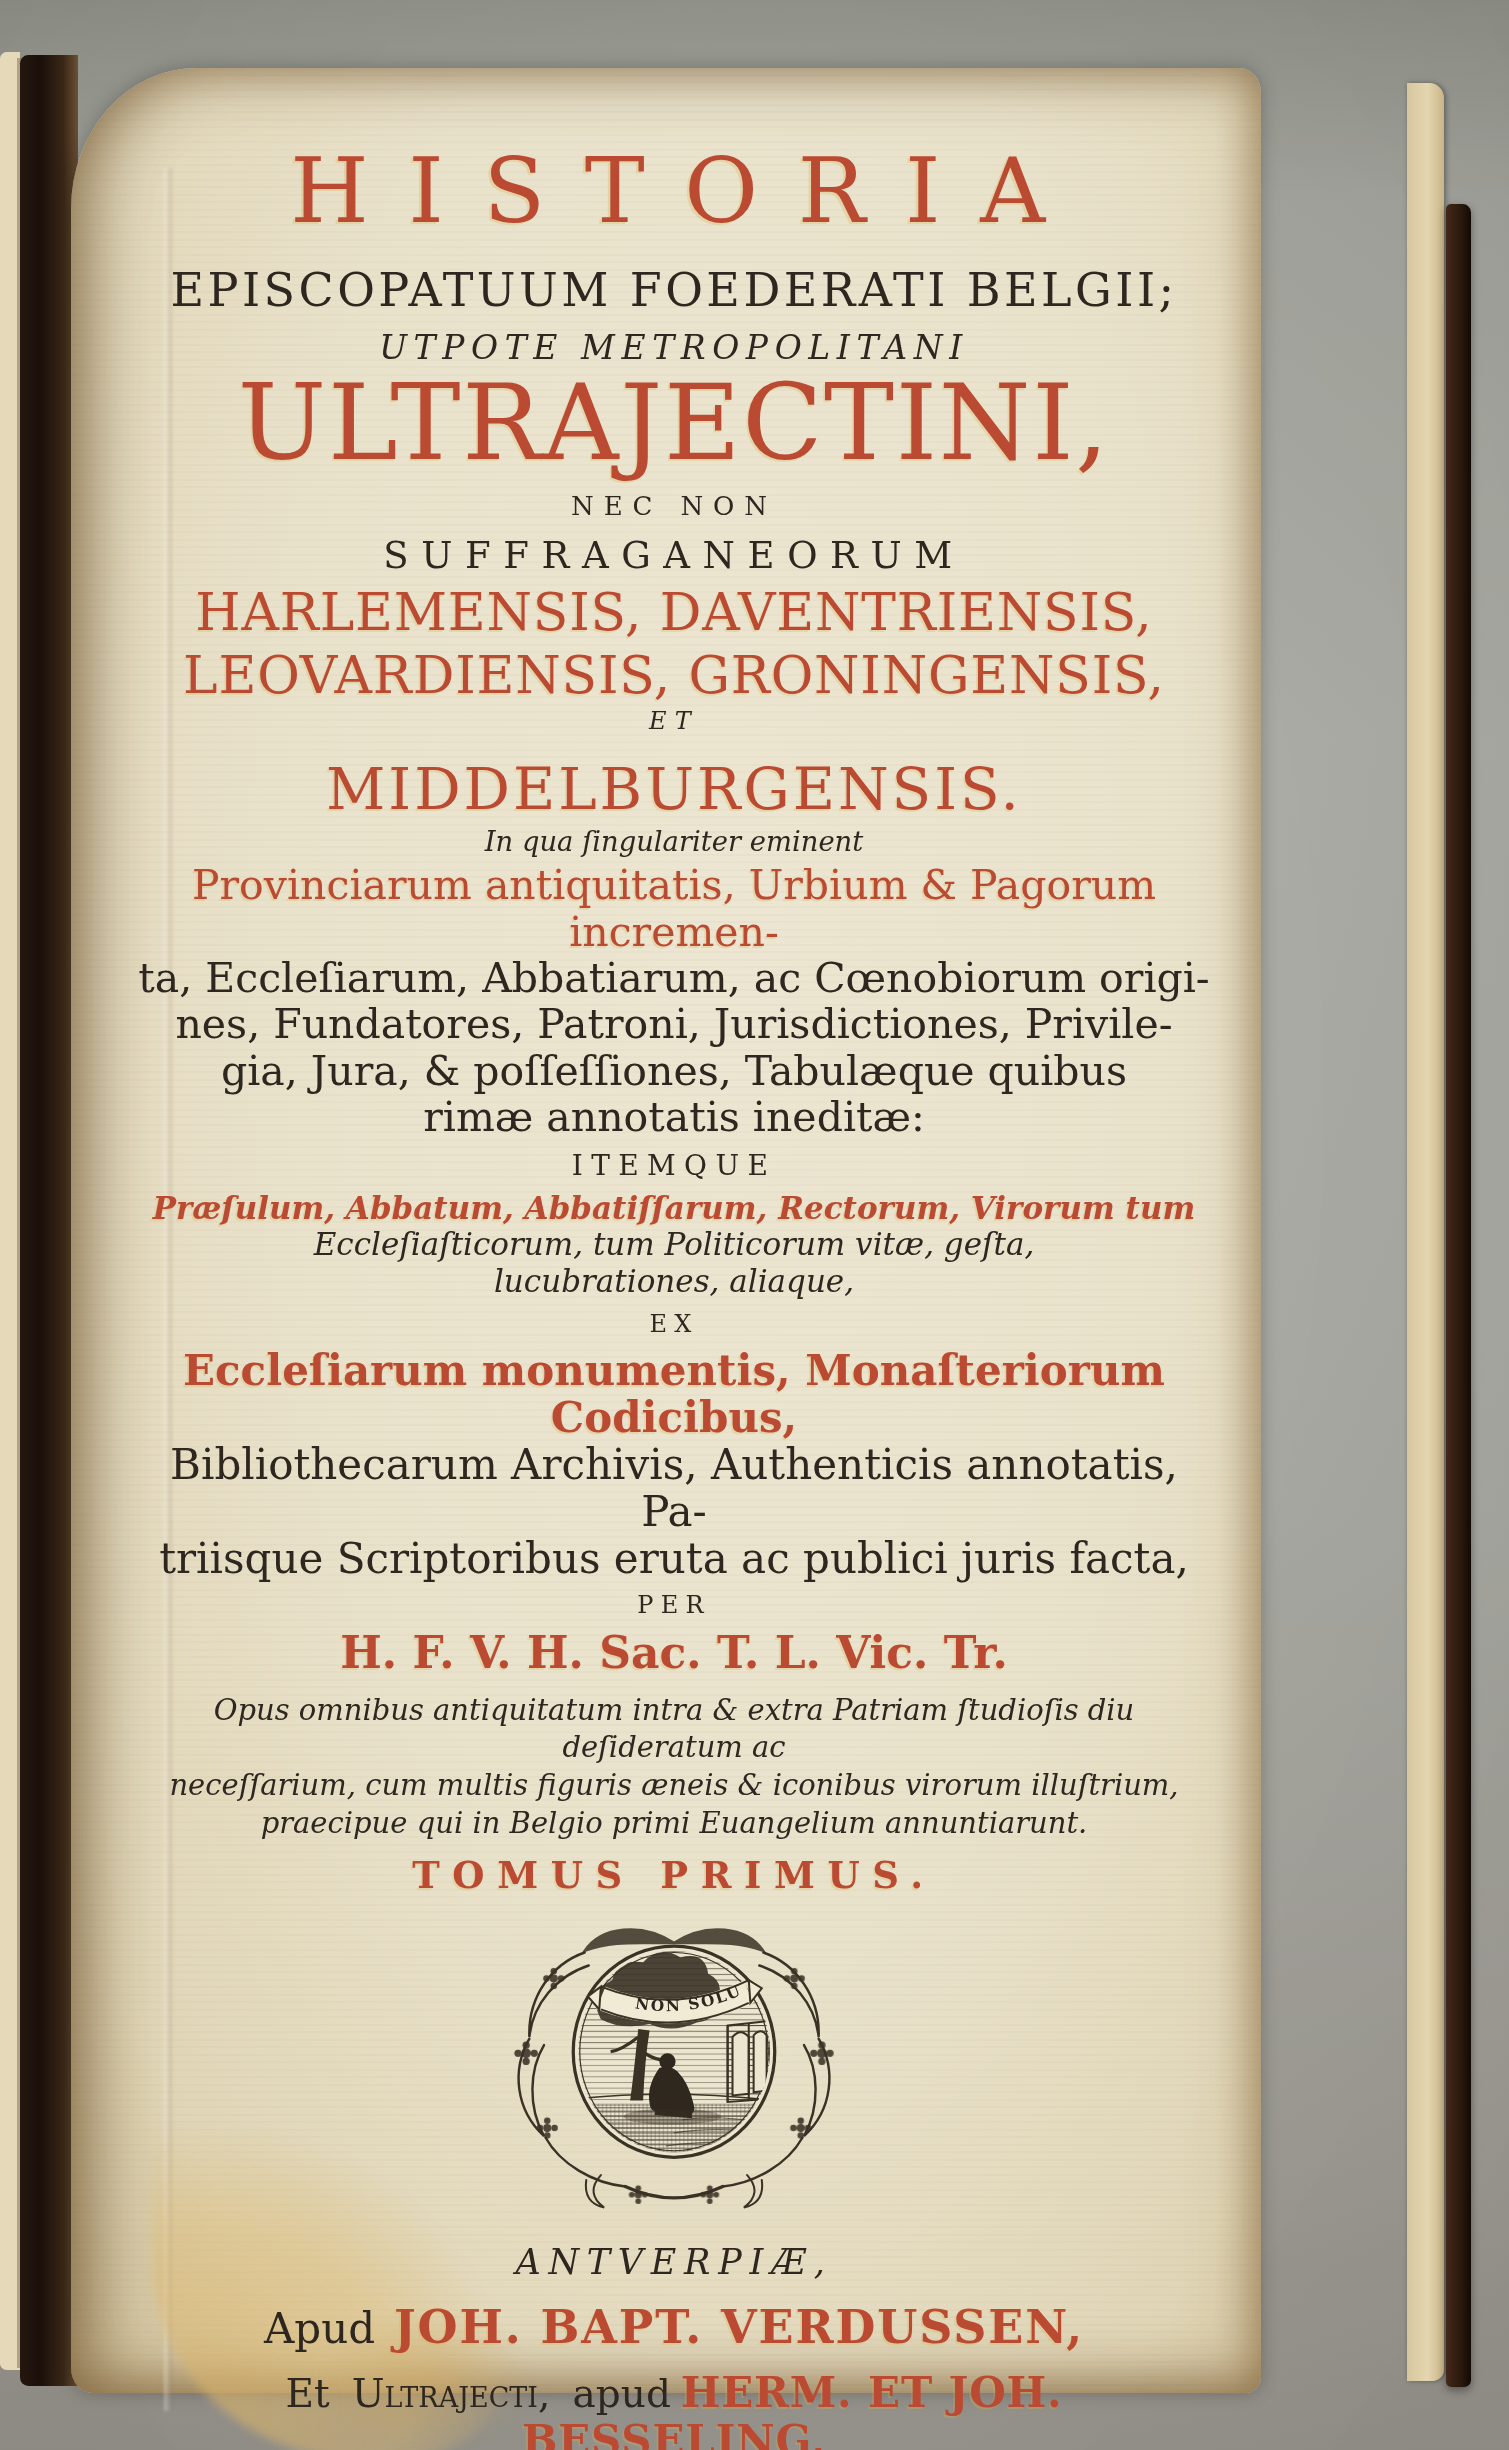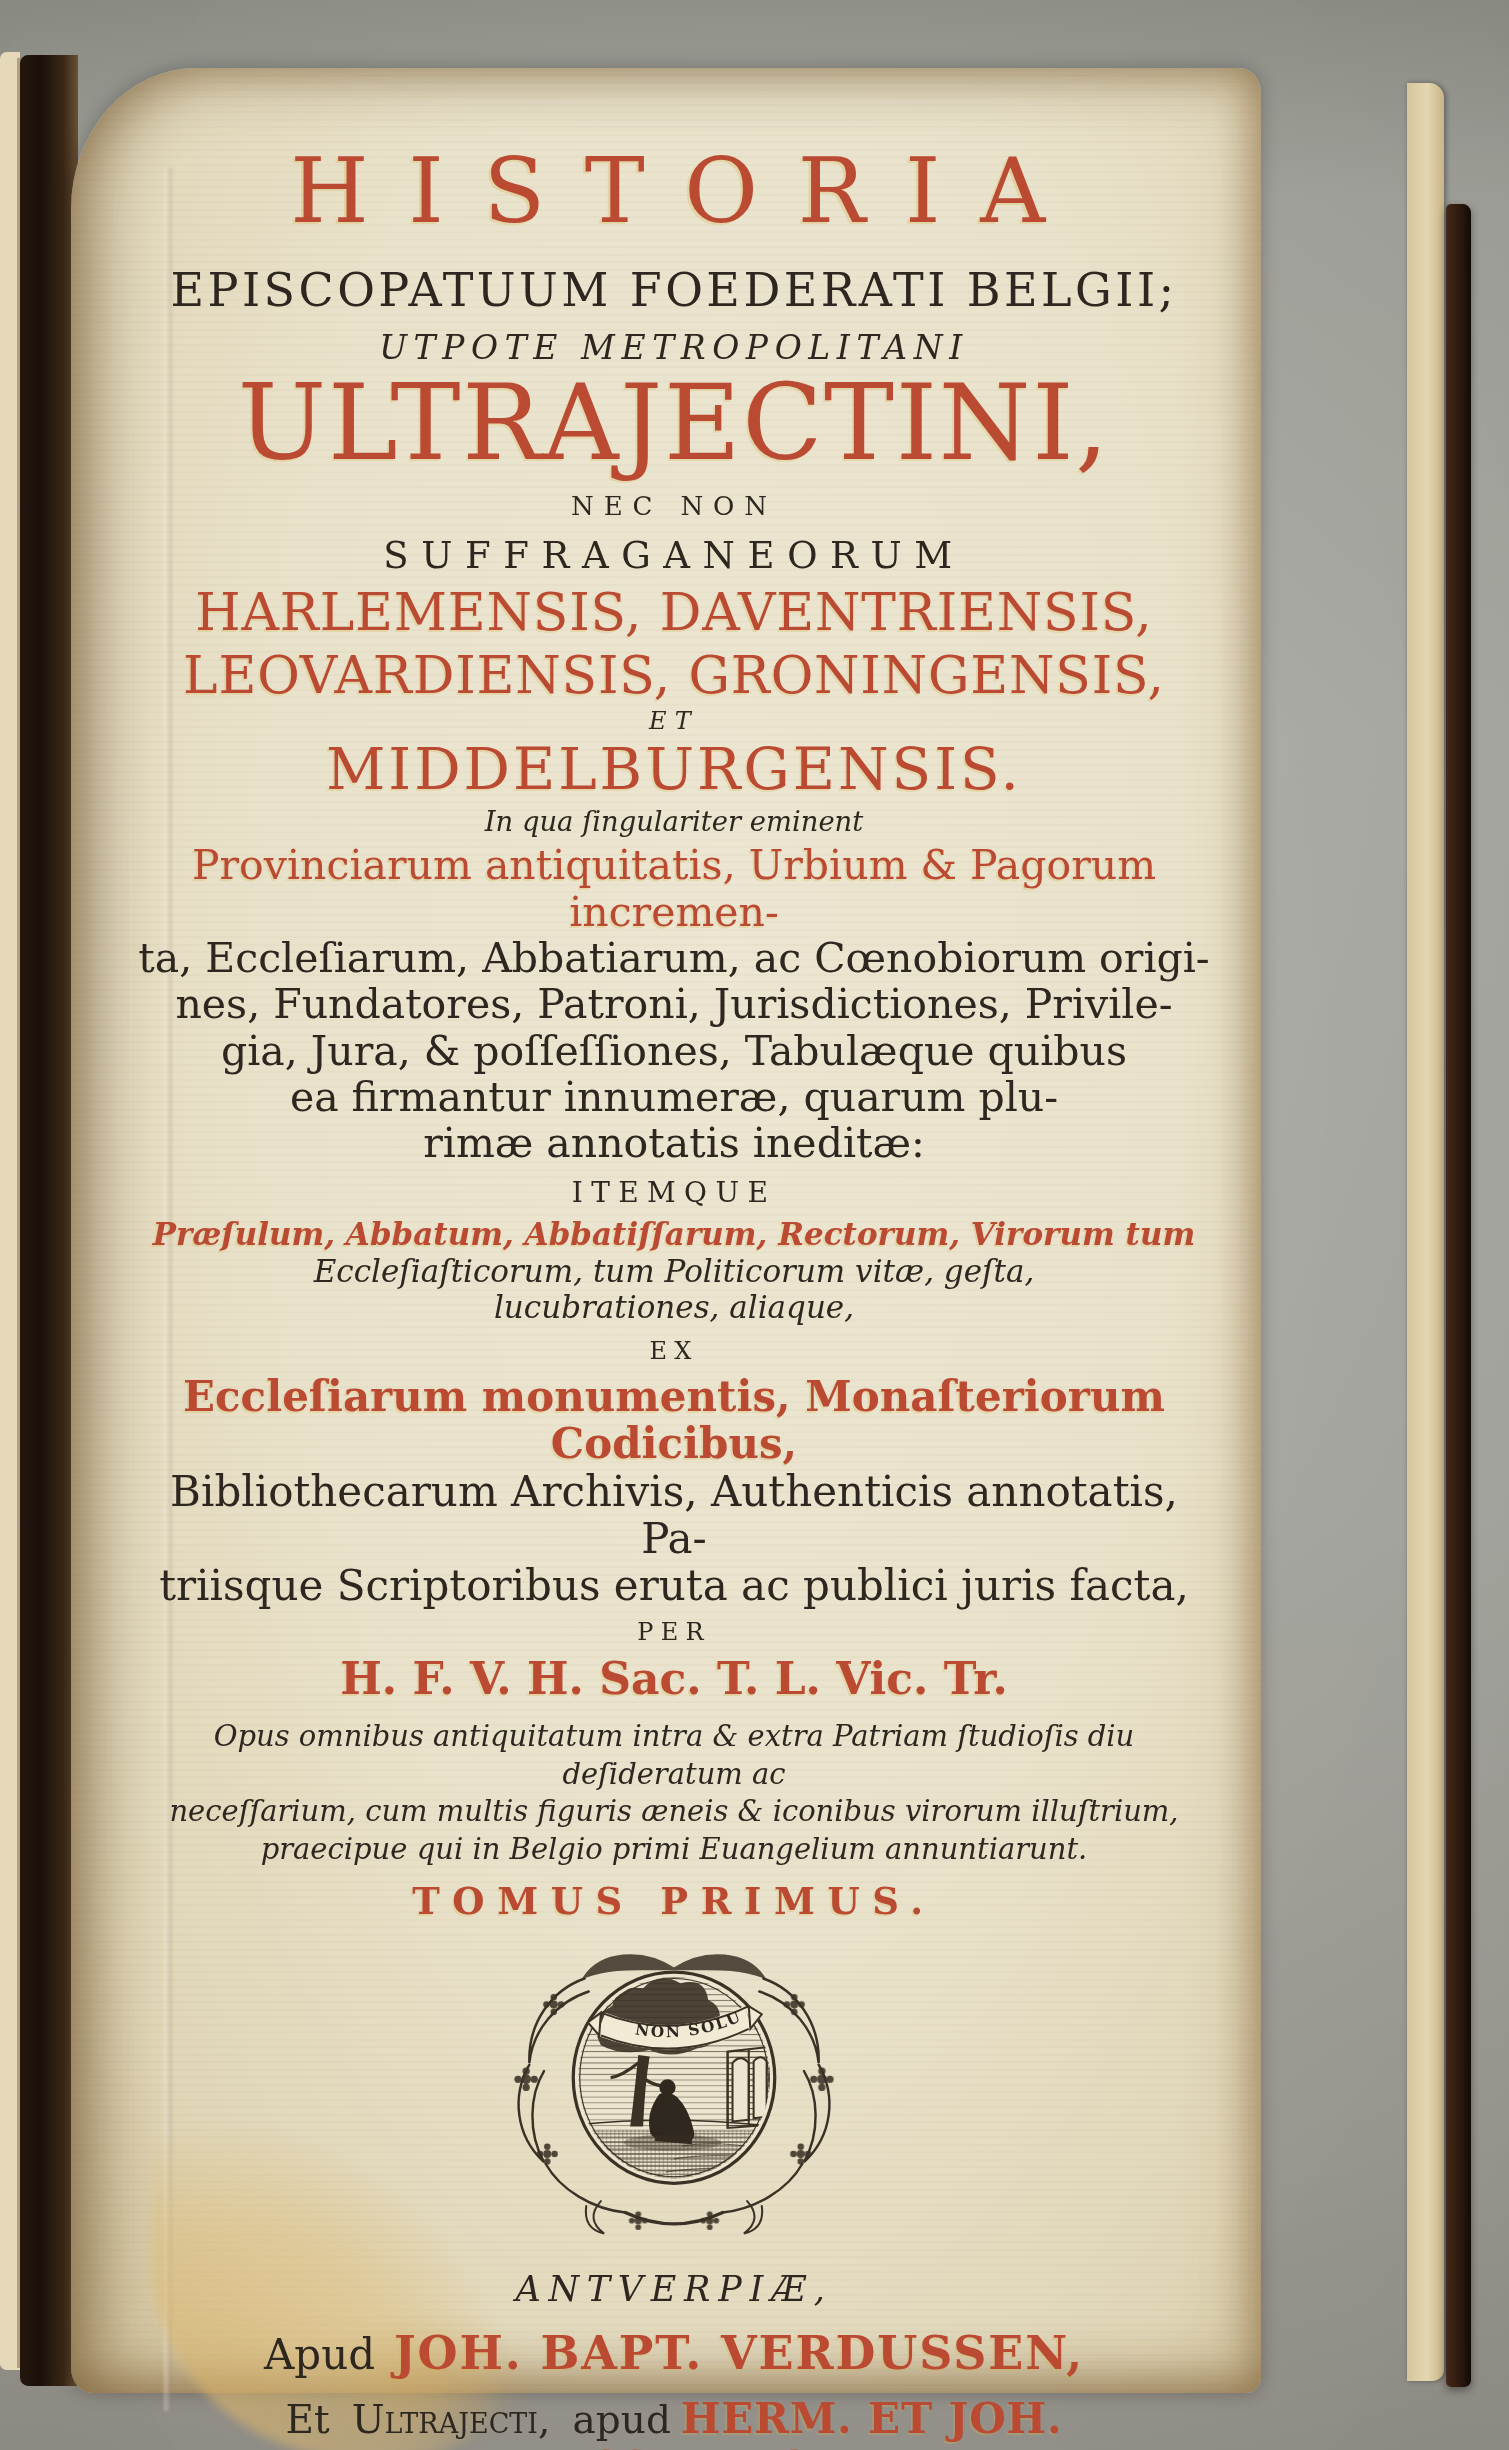--- a/index.html
+++ b/index.html
@@ -53,21 +53,21 @@
   .sc{font-variant:small-caps;}
   .t-historia{font-size:90px;letter-spacing:.44em;margin:38px 0 0 .3em;color:#bb4a33;
     text-shadow:-2.5px 1.7px 0 rgba(214,178,78,.30);}
   .t-episc{font-size:46px;letter-spacing:.075em;margin-top:21.6px;}
   .t-utpote{font-size:33px;letter-spacing:.20em;margin-top:11.6px;font-style:italic;}
   .t-ultra{font-size:105px;letter-spacing:.015em;margin-top:1.7px;line-height:1.05;}
   .t-small-caps-line{font-size:26px;letter-spacing:.38em;margin-top:13.3px;}
   .t-suffr{font-size:37px;letter-spacing:.34em;margin-top:13.3px;}
   .t-sees{font-size:52px;letter-spacing:.015em;margin-top:6.6px;line-height:1.08;}
   .t-et{font-size:24px;letter-spacing:.34em;margin-top:5px;font-style:italic;}
-  .t-midd{font-size:58px;letter-spacing:.05em;margin-top:4px;line-height:1.0;}
+  .t-midd{font-size:58px;letter-spacing:.05em;margin-top:24px;line-height:1.0;}
   .t-inqua{font-size:27.4px;margin-top:8.3px;}
   .t-para{font-size:41px;line-height:1.13;}
   .t-para.first{margin-top:5px;}
   .t-itemque{font-size:28px;letter-spacing:.30em;margin-top:10px;}
   .t-redital{font-size:31px;margin-top:8.3px;font-style:italic;font-weight:bold;}
   .t-blkital{font-size:31px;line-height:1.18;font-style:italic;}
   .t-ex{font-size:24px;letter-spacing:.30em;margin-top:11.6px;}
   .t-src{font-size:42px;line-height:1.12;}
   .t-src.first{margin-top:8.3px;font-weight:bold;}
   .t-per{font-size:24px;letter-spacing:.30em;margin-top:10px;}
@@ -112,21 +112,20 @@
     <div class="t-sees red">HARLEMENSIS, DAVENTRIENSIS,</div>
     <div class="t-sees red">LEOVARDIENSIS, GRONINGENSIS,</div>
     <div class="t-et">ET</div>
     <div class="t-midd red">MIDDELBURGENSIS.</div>
 
     <div class="t-inqua ital">In qua ſingulariter eminent</div>
     <div class="t-para first red">Provinciarum antiquitatis, Urbium &amp; Pagorum incremen-</div>
     <div class="t-para">ta, Eccleſiarum, Abbatiarum, ac Cœnobiorum origi-</div>
     <div class="t-para">nes, Fundatores, Patroni, Jurisdictiones, Privile-</div>
     <div class="t-para">gia, Jura, &amp; poſſeſſiones, Tabulæque quibus</div>
-    <div class="t-para">ea firmantur innumeræ, quarum plu-</div>
     <div class="t-para">rimæ annotatis ineditæ:</div>
 
     <div class="t-itemque">ITEMQUE</div>
     <div class="t-redital red">Præſulum, Abbatum, Abbatiſſarum, Rectorum, Virorum tum</div>
     <div class="t-blkital">Eccleſiaſticorum, tum Politicorum vitæ, geſta,</div>
     <div class="t-blkital">lucubrationes, aliaque,</div>
 
     <div class="t-ex">EX</div>
     <div class="t-src first red">Eccleſiarum monumentis, Monaſteriorum Codicibus,</div>
     <div class="t-src">Bibliothecarum Archivis, Authenticis annotatis, Pa-</div>

